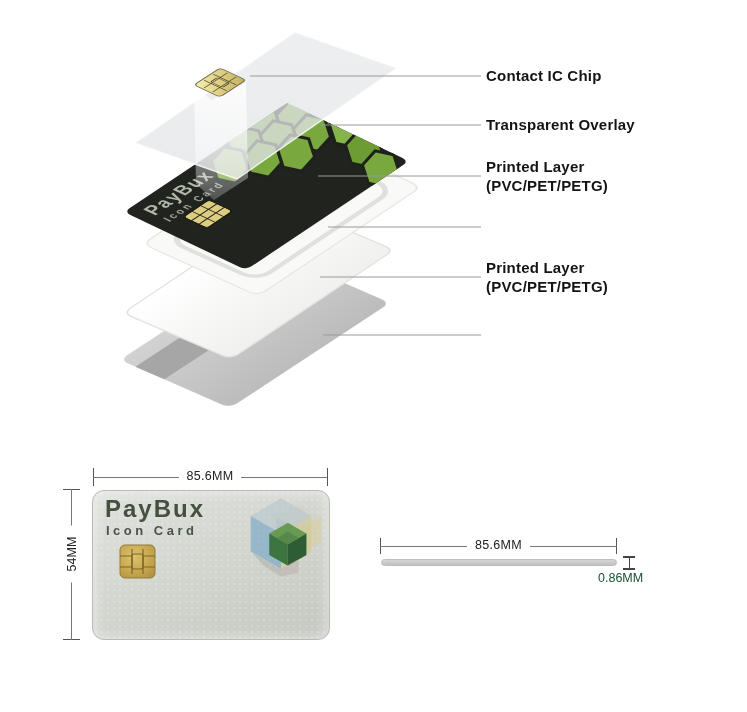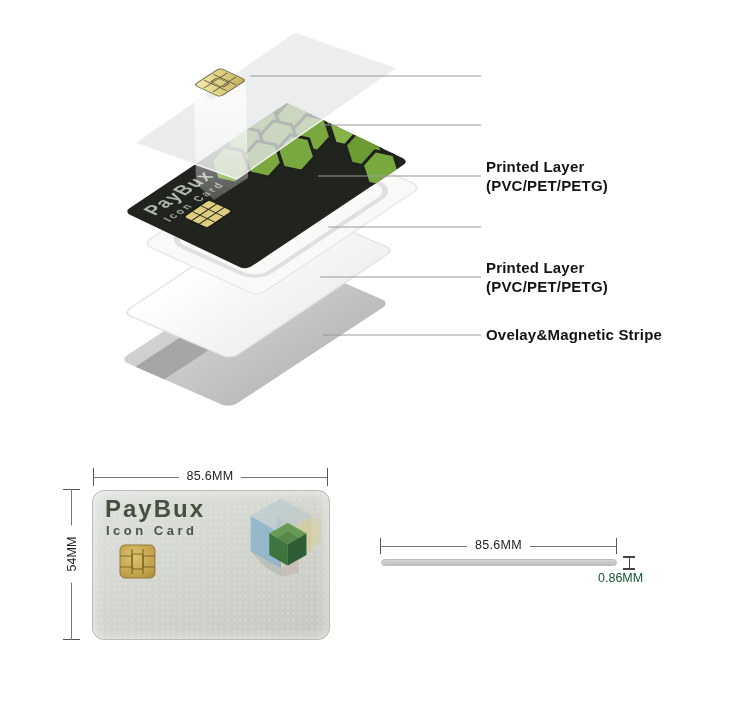--- a/index.html
+++ b/index.html
@@ -135,25 +135,26 @@
     <g stroke="#9a9a9a" stroke-width="1">
       <line x1="250" y1="76" x2="481" y2="76"></line>
       <line x1="320" y1="125" x2="481" y2="125"></line>
       <line x1="318" y1="176" x2="481" y2="176"></line>
       <line x1="328" y1="227" x2="481" y2="227"></line>
       <line x1="320" y1="277" x2="481" y2="277"></line>
       <line x1="323" y1="335" x2="481" y2="335"></line>
     </g>
   </svg>
 
+  <div class="lbl lbl1">Contact IC Chip</div>
+  <div class="lbl lbl2">Transparent Overlay</div>
   <div class="lbl lbl3">Printed Layer
 (PVC/PET/PETG)</div>
   <div class="lbl lbl5">Printed Layer
 (PVC/PET/PETG)</div>
-  <div class="lbl lbl6">Ovelay&amp;Magnetic Stripe</div>
 
   <div class="dimtick" style="left:93px;top:468px;width:1px;height:18px;"></div>
   <div class="dimtick" style="left:327px;top:468px;width:1px;height:18px;"></div>
   <div class="dimline" style="left:93px;top:477px;width:234px;height:1px;"></div>
   <div class="dimtext" style="left:93px;top:469px;width:234px;height:16px;">
     <span>85.6MM</span>
   </div>
 
   <div class="dimtick" style="left:63px;top:489px;width:17px;height:1px;"></div>
   <div class="dimtick" style="left:63px;top:639px;width:17px;height:1px;"></div>

